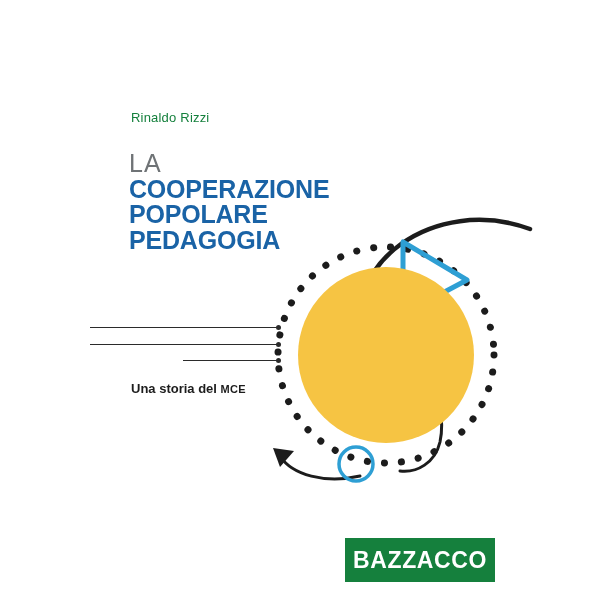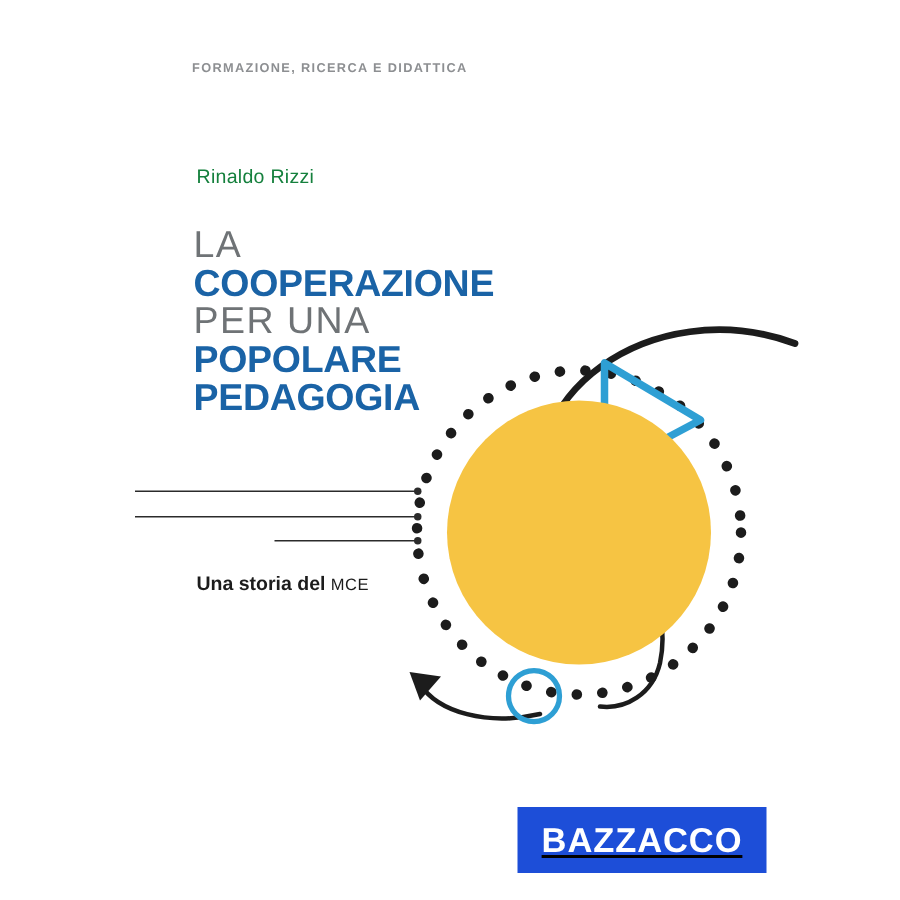--- a/index.html
+++ b/index.html
@@ -63,21 +63,21 @@
   .subtitle {
     position: absolute;
     left: 131px;
     top: 381px;
     font-size: 13px;
     font-weight: bold;
     color: #1c1c1c;
   }
   .subtitle .small {
     font-size: 11px;
-    font-weight: normal;
+    font-weight: bold;
     letter-spacing: 0.3px;
   }
   
   .rule {
     position: absolute;
     height: 1px;
     background: #2b2b2b;
   }
   .r1 { left: 90px;  top: 327px; width: 190px; }
   .r2 { left: 90px;  top: 344px; width: 190px; }
@@ -107,48 +107,45 @@
     width: 176px;
     height: 176px;
     background: #f6c443;
     border-radius: 50%;
   }
   
   .publisher {
     position: absolute;
     left: 345px;
     top: 538px;
-    width: 166px;
+    width: 150px;
     height: 44px;
-    background: #1d4ed8;
+    background: #15803d;
     display: flex;
     align-items: center;
     justify-content: center;
-    text-decoration: underline;
   }
   .publisher span {
     color: #ffffff;
     font-size: 23px;
     font-weight: bold;
     letter-spacing: 0.6px;
   }
 </style>
 </head>
 <body>
 
 <div id="cover">
 
-  <div class="series-line">FORMAZIONE, RICERCA E DIDATTICA</div>
 
   <div class="author">Rinaldo Rizzi</div>
 
   <div class="title-block">
     <span class="title-line t-light">LA</span>
     <span class="title-line t-bold">COOPERAZIONE</span>
-    <span class="title-line t-light">PER UNA</span>
     <span class="title-line t-bold">POPOLARE</span>
     <span class="title-line t-bold">PEDAGOGIA</span>
   </div>
 
   <div class="rule r1"></div>
   <div class="rule r2"></div>
   <div class="rule r3"></div>
   <div class="dot-end d1"></div>
   <div class="dot-end d2"></div>
   <div class="dot-end d3"></div>

